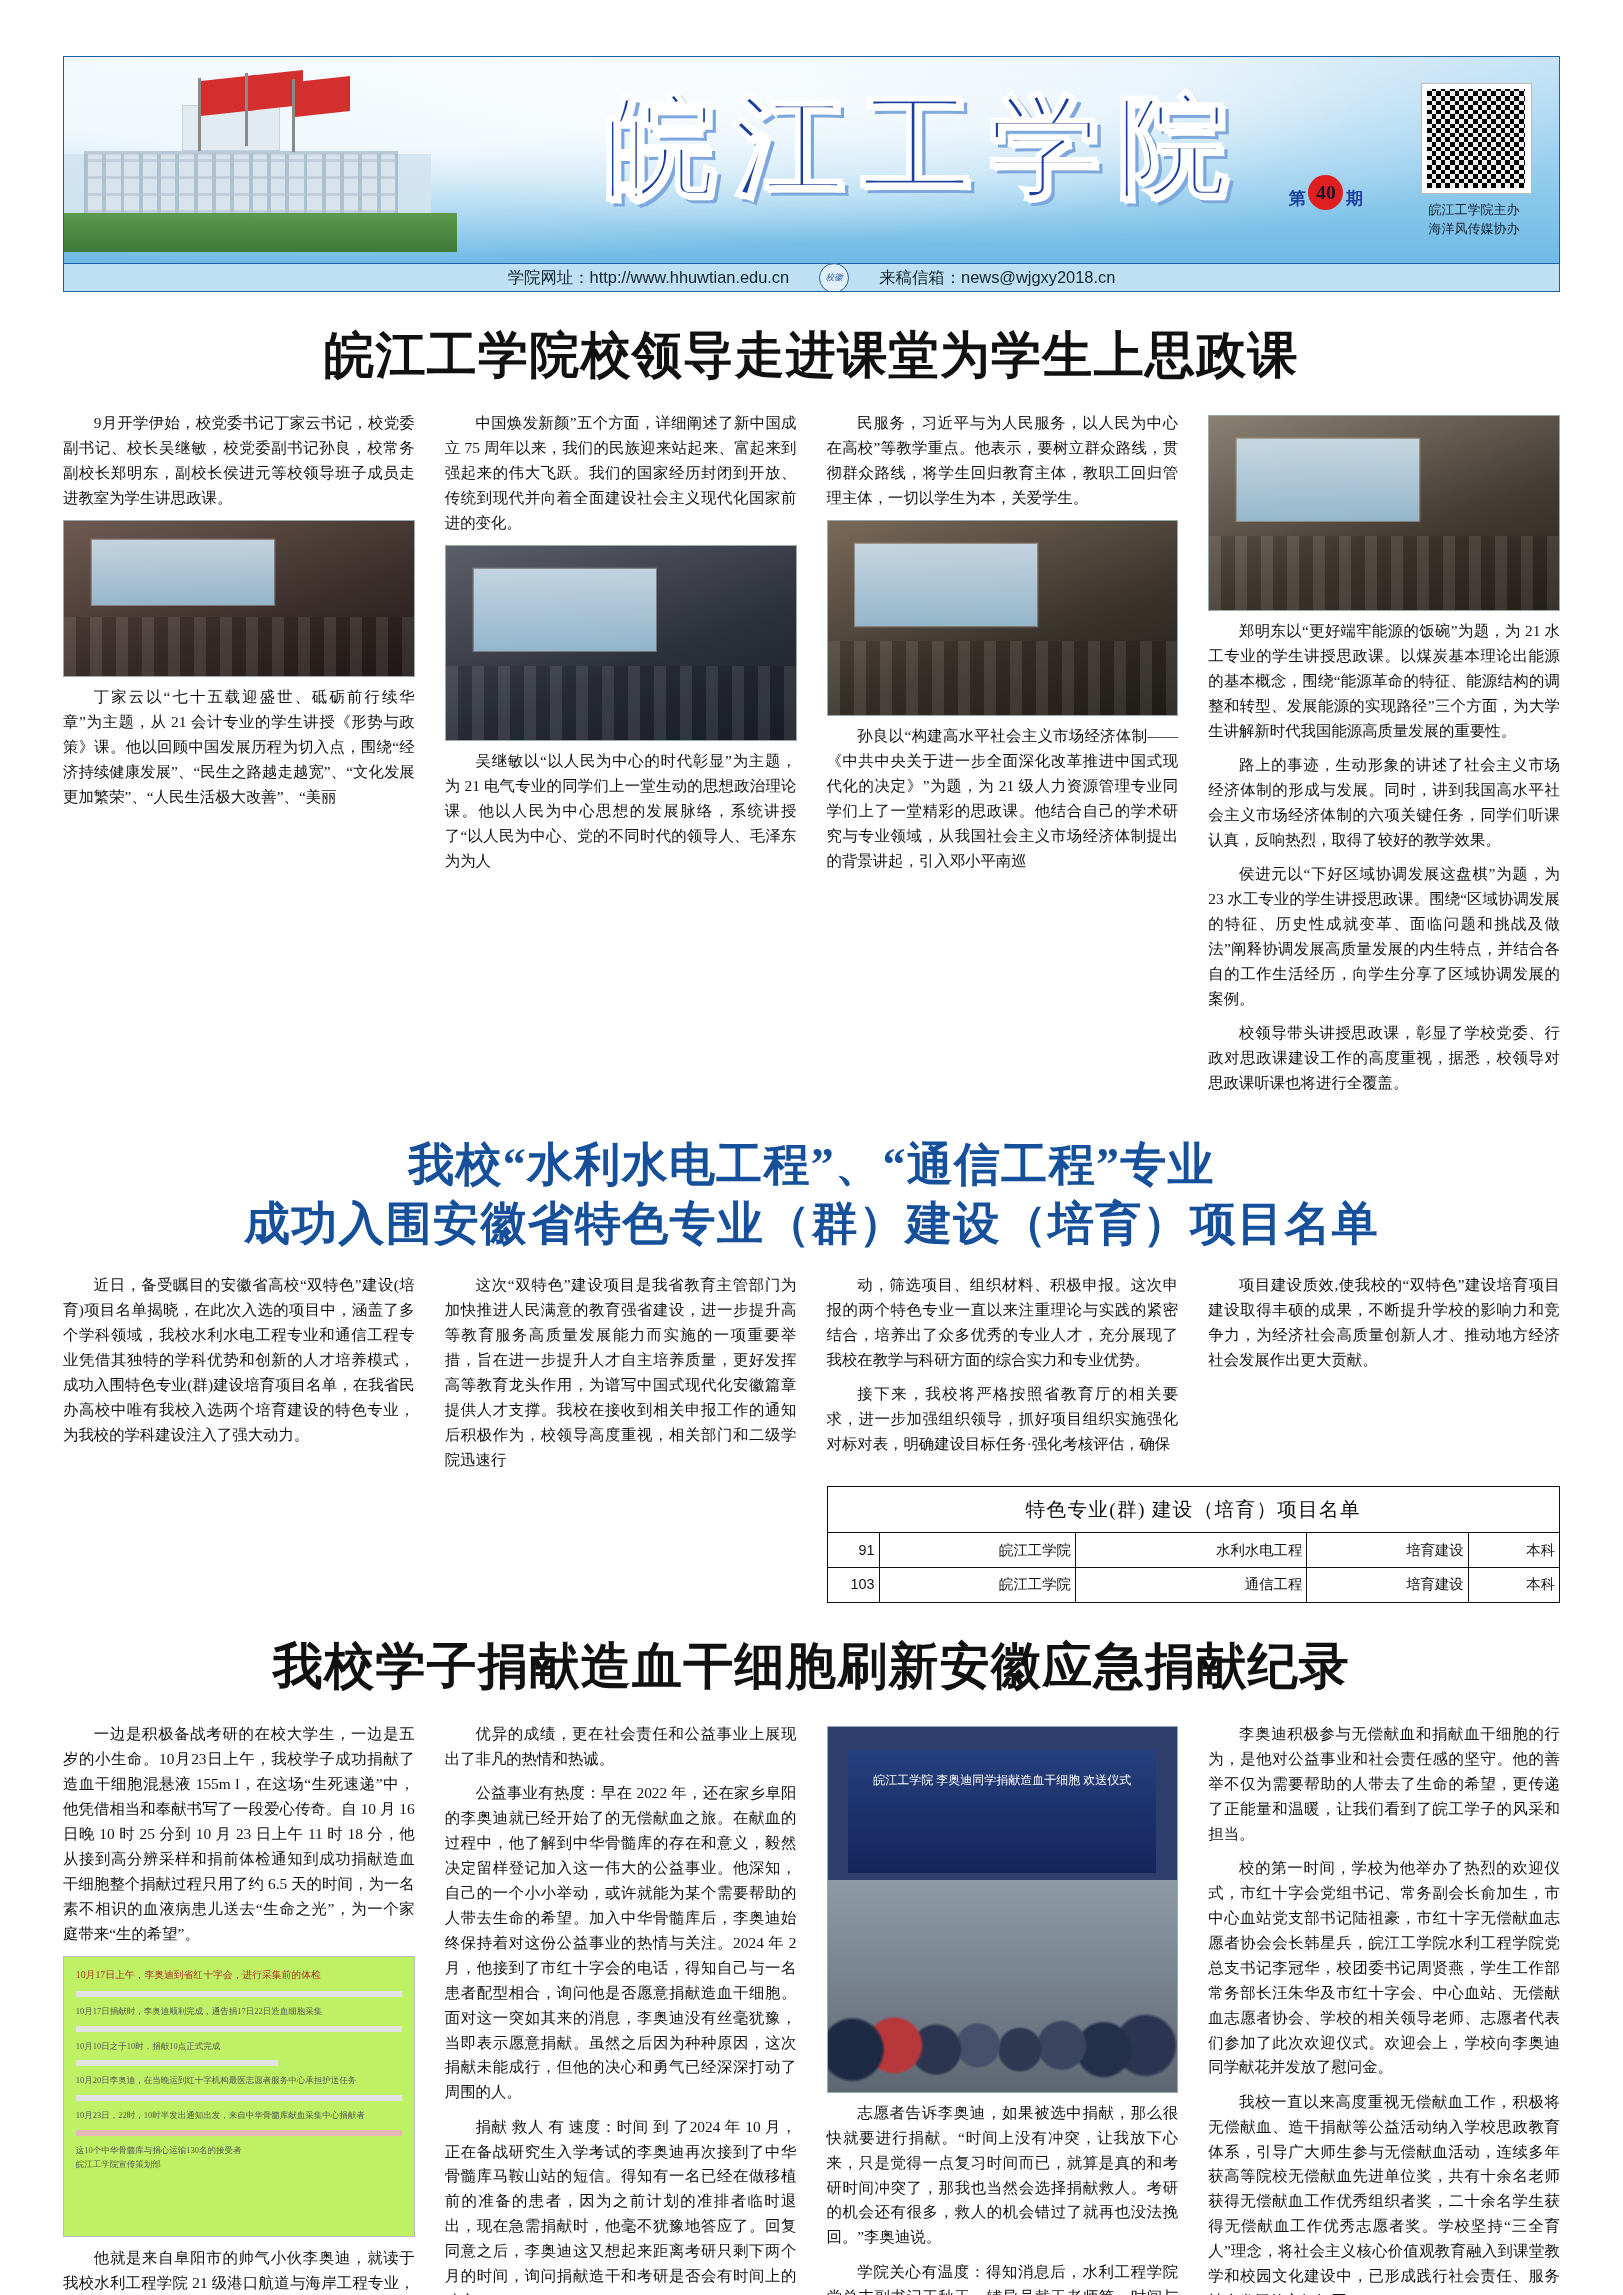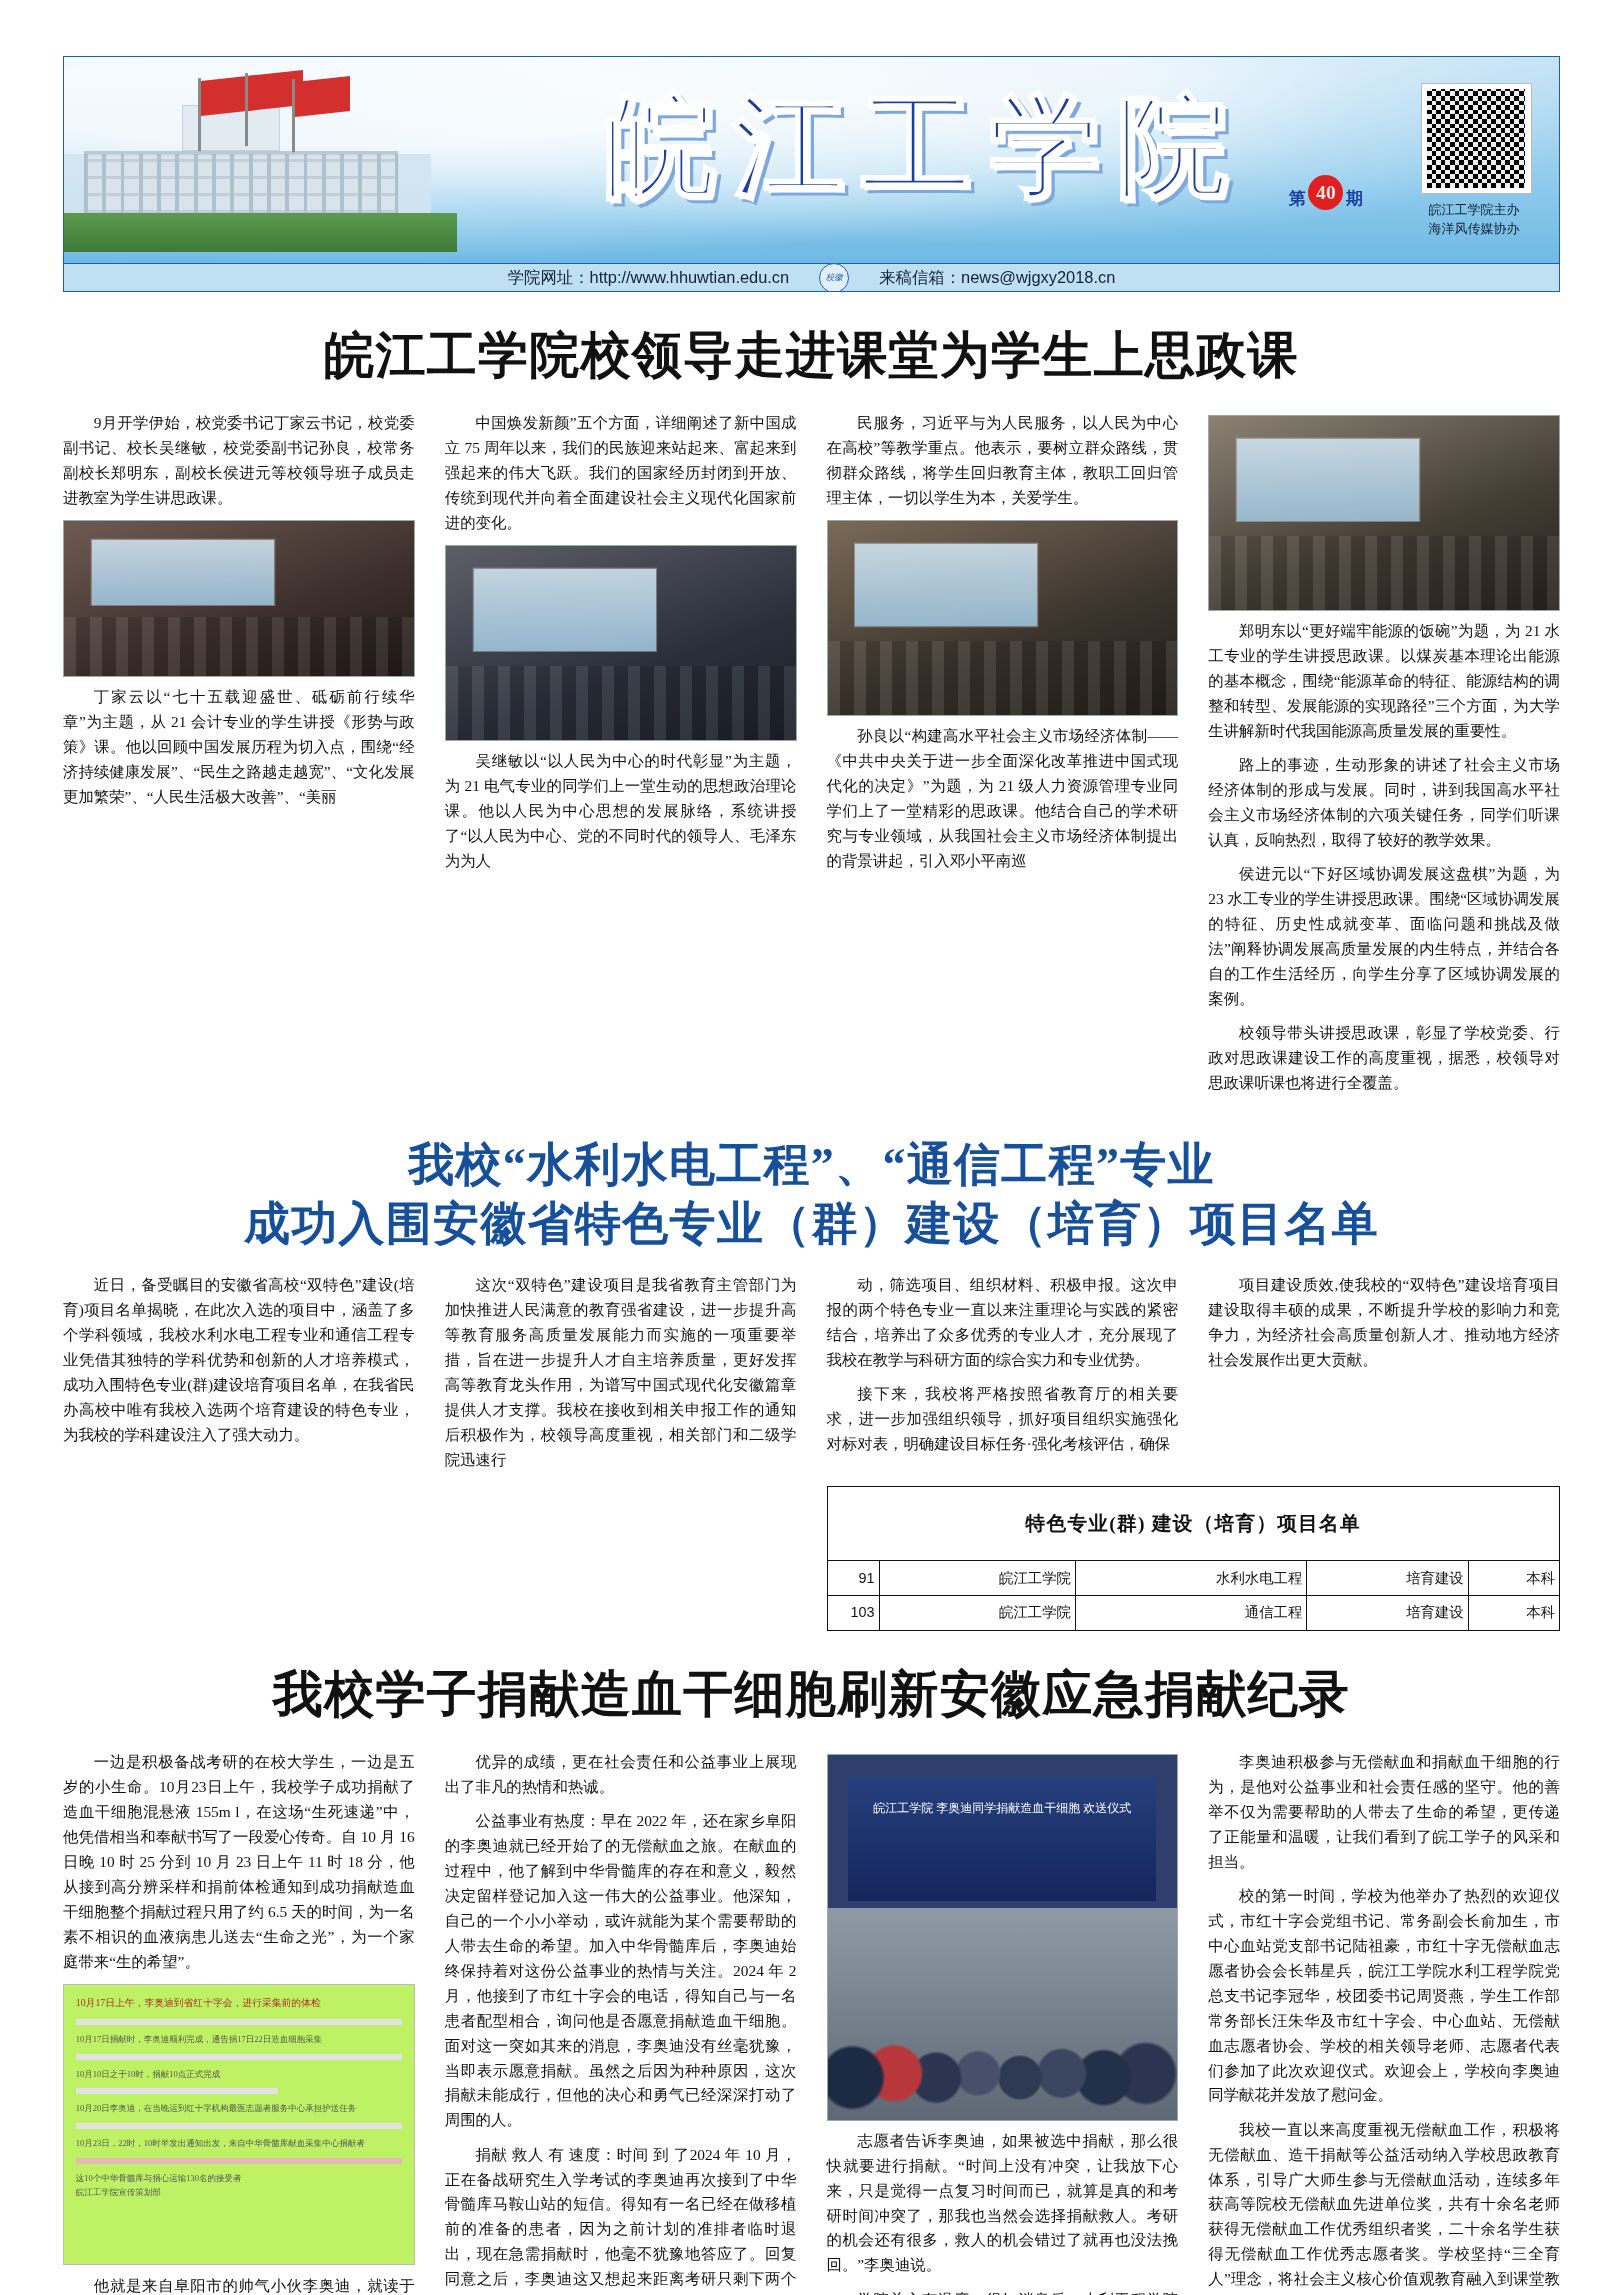--- a/index.html
+++ b/index.html
@@ -72,21 +72,21 @@
     text-shadow: 3.3px 3.3px 0 #ffffff, 6.5px 5.9px 0 #7ea8dd;
     -webkit-text-stroke: 2px #ffffff;
   }
   .issue-badge{
     position:absolute; right:196px; top:118px;
     display:flex; align-items:flex-end; gap:2.6px;
     color:#1b3f9e; font-size:17px; font-weight:700;
   }
   .issue-circle{
     display:inline-flex; align-items:center; justify-content:center;
-    width:35px; height:35px; border-radius:50%; background:#e02020; color:#e5e5e5;
+    width:35px; height:35px; border-radius:50%; background:#e02020; color:#0f172a;
     font-size:19.6px; font-weight:700;
   }
   .qr{
     position:absolute; right:27.5px; top:26px; width:111px; height:111px;
     background:#fff; padding:5.2px; border:0.7px solid #bbb;
   }
   .qr-inner{
     width:100%; height:100%;
     background-image:
       repeating-linear-gradient(90deg,#111 0 4.6px,#fff 4.6px 9.2px),
@@ -201,21 +201,21 @@
 
   
   .table-wrap{ grid-column: 3 / span 2; margin-top:3.9px; }
   table.award{
     width:100%; border-collapse:collapse; background:#fff;
     font-size:14.4px; font-family:"Liberation Sans", sans-serif;
   }
   table.award caption{
     caption-side: top;
     border:1.3px solid #111; border-bottom:none;
-    padding:21px 0; font-size:19.6px; font-weight:700;
+    padding:7px 0; font-size:19.6px; font-weight:400;
     font-family:"Liberation Serif", serif; letter-spacing:1.3px;
   }
   table.award th, table.award td{
     border:0.7px solid #111; padding:5.2px 3.9px; text-align:right;
   }
   table.award tbody td:first-child{ width:52px; }
 </style>
 </head>
 <body>
 

